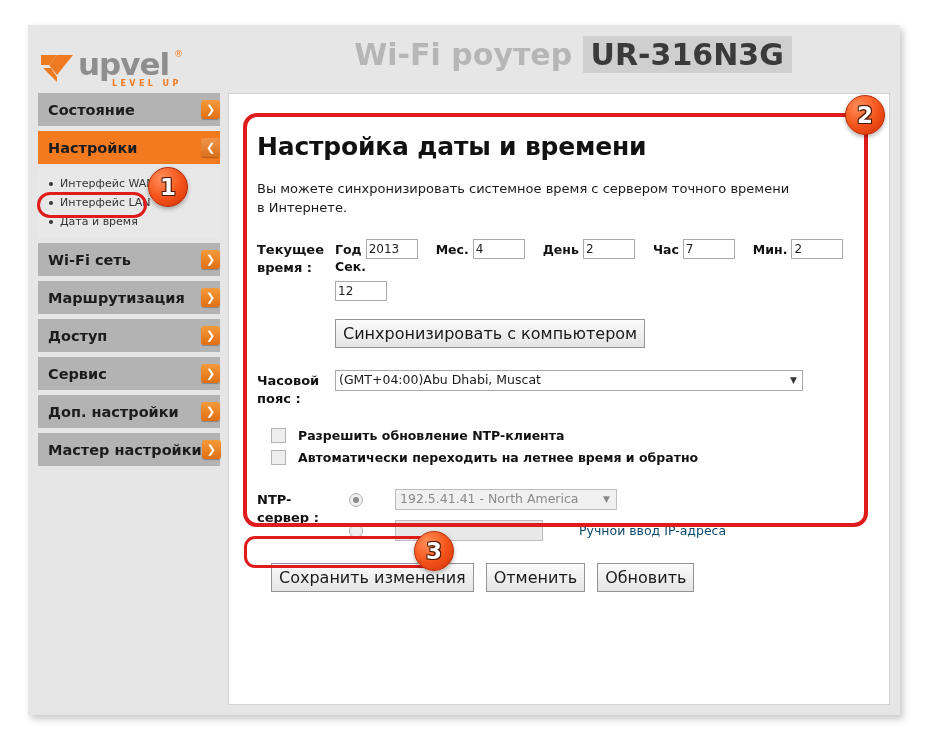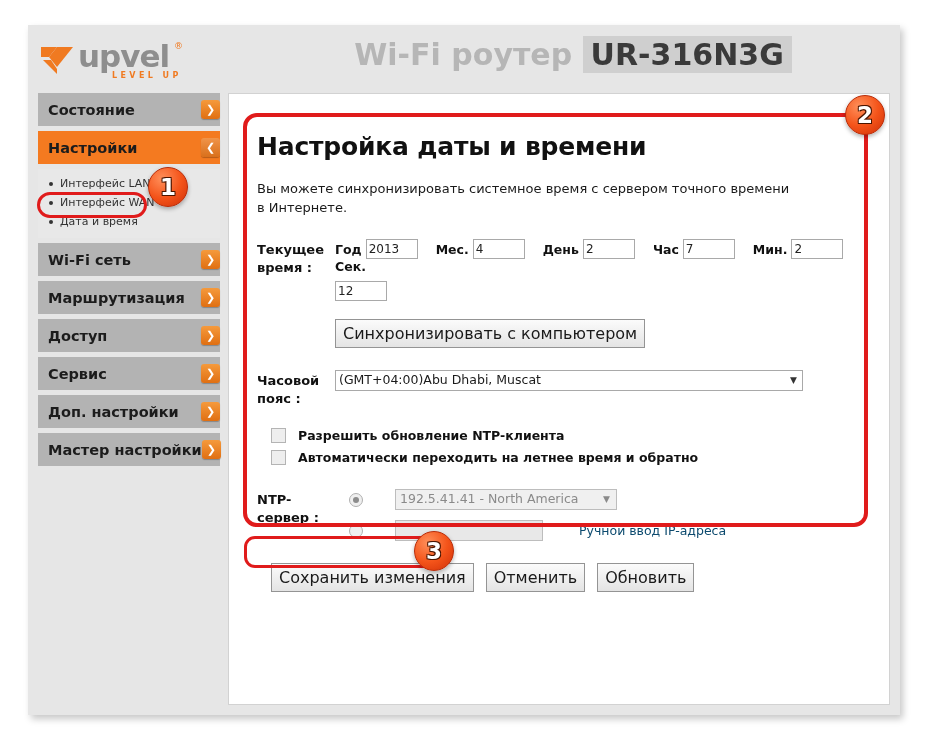--- a/index.html
+++ b/index.html
@@ -32,21 +32,21 @@
   .app-header {
     position: absolute;
     left: 0; top: 0;
     width: 872px;
     height: 65px;
     background: #e6e6e6;
   }
   .logo {
     position: absolute;
     left: 12px;
-    top: 12px;
+    top: 20px;
     width: 180px;
     height: 50px;
   }
   .logo-mark {
     position: absolute;
     left: 0; top: 6px;
     width: 34px; height: 32px;
   }
   .logo-word {
     position: absolute;
@@ -405,24 +405,24 @@
         <span class="nav-arrow">❯</span>
       </div>
 
       <div class="nav-item active">
         <span class="nav-label">Настройки</span>
         <span class="nav-arrow">❮</span>
       </div>
 
       <div class="submenu">
         <div class="submenu-item">
+          <span>Интерфейс WAN</span>
+        </div>
+        <div class="submenu-item">
           <span>Интерфейс LAN</span>
-        </div>
-        <div class="submenu-item">
-          <span>Интерфейс WAN</span>
         </div>
         <div class="submenu-item">
           <span>Дата и время</span>
         </div>
       </div>
 
       <div class="nav-item">
         <span class="nav-label">Wi-Fi сеть</span>
         <span class="nav-arrow">❯</span>
       </div>

